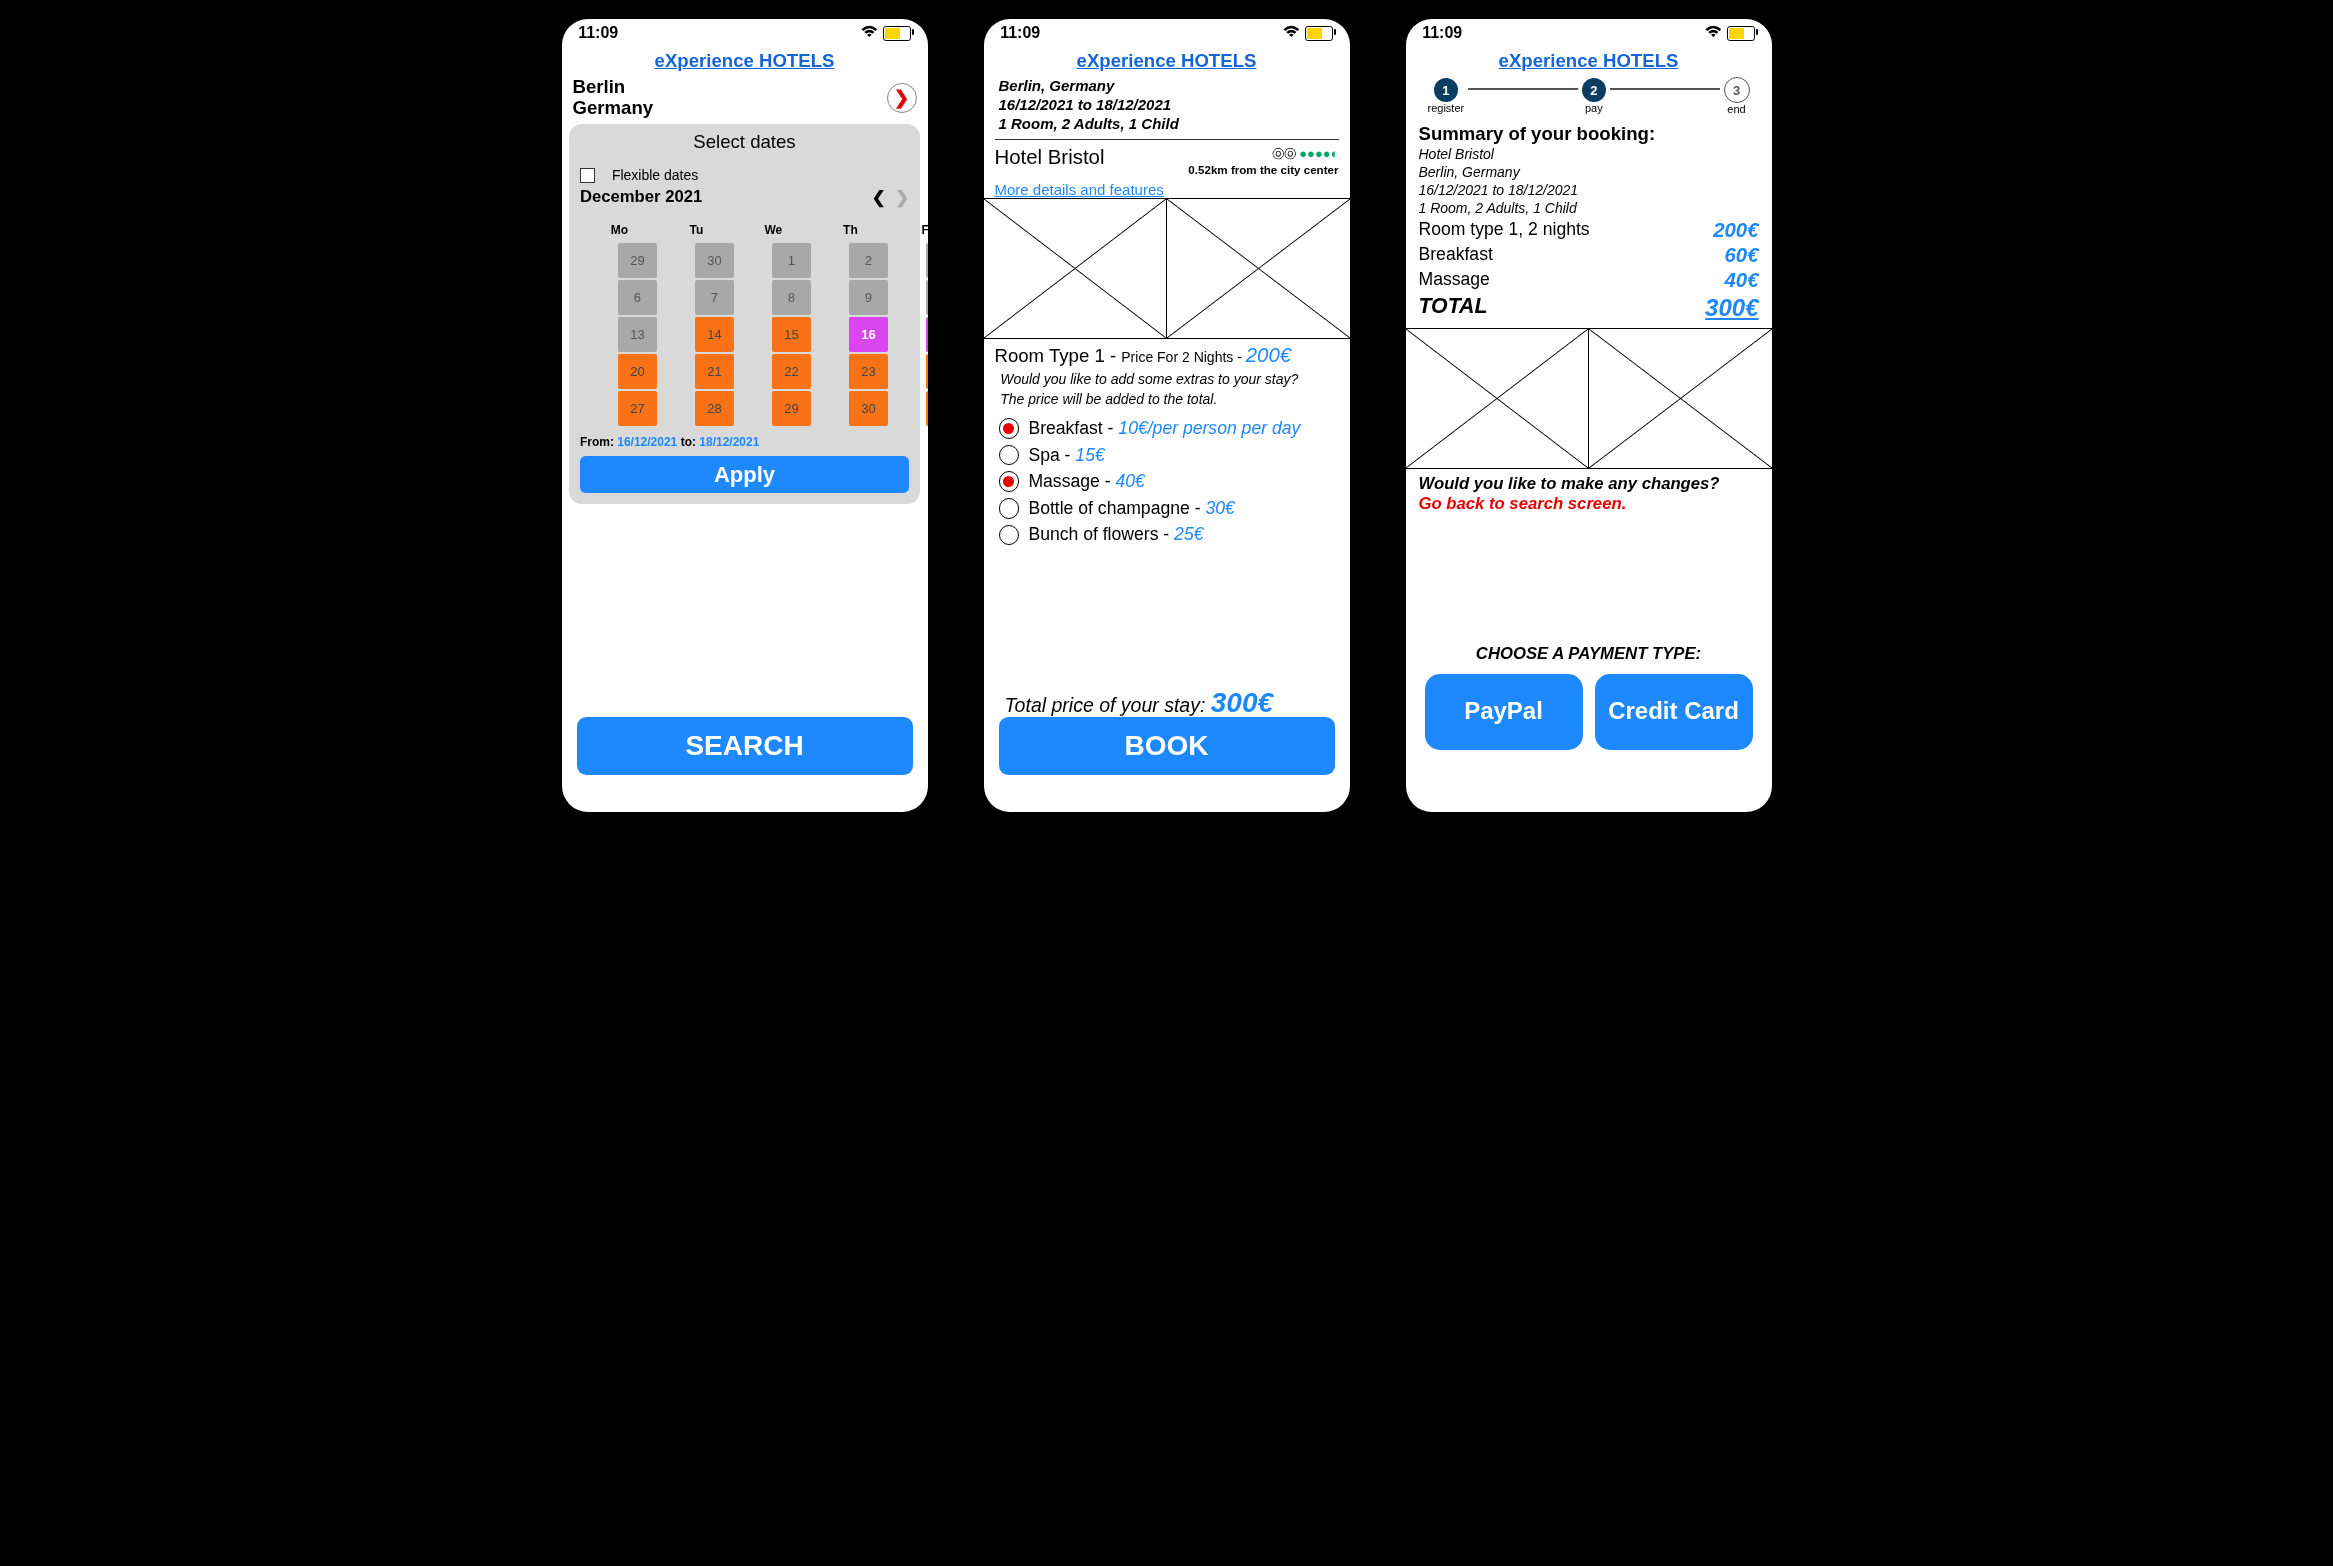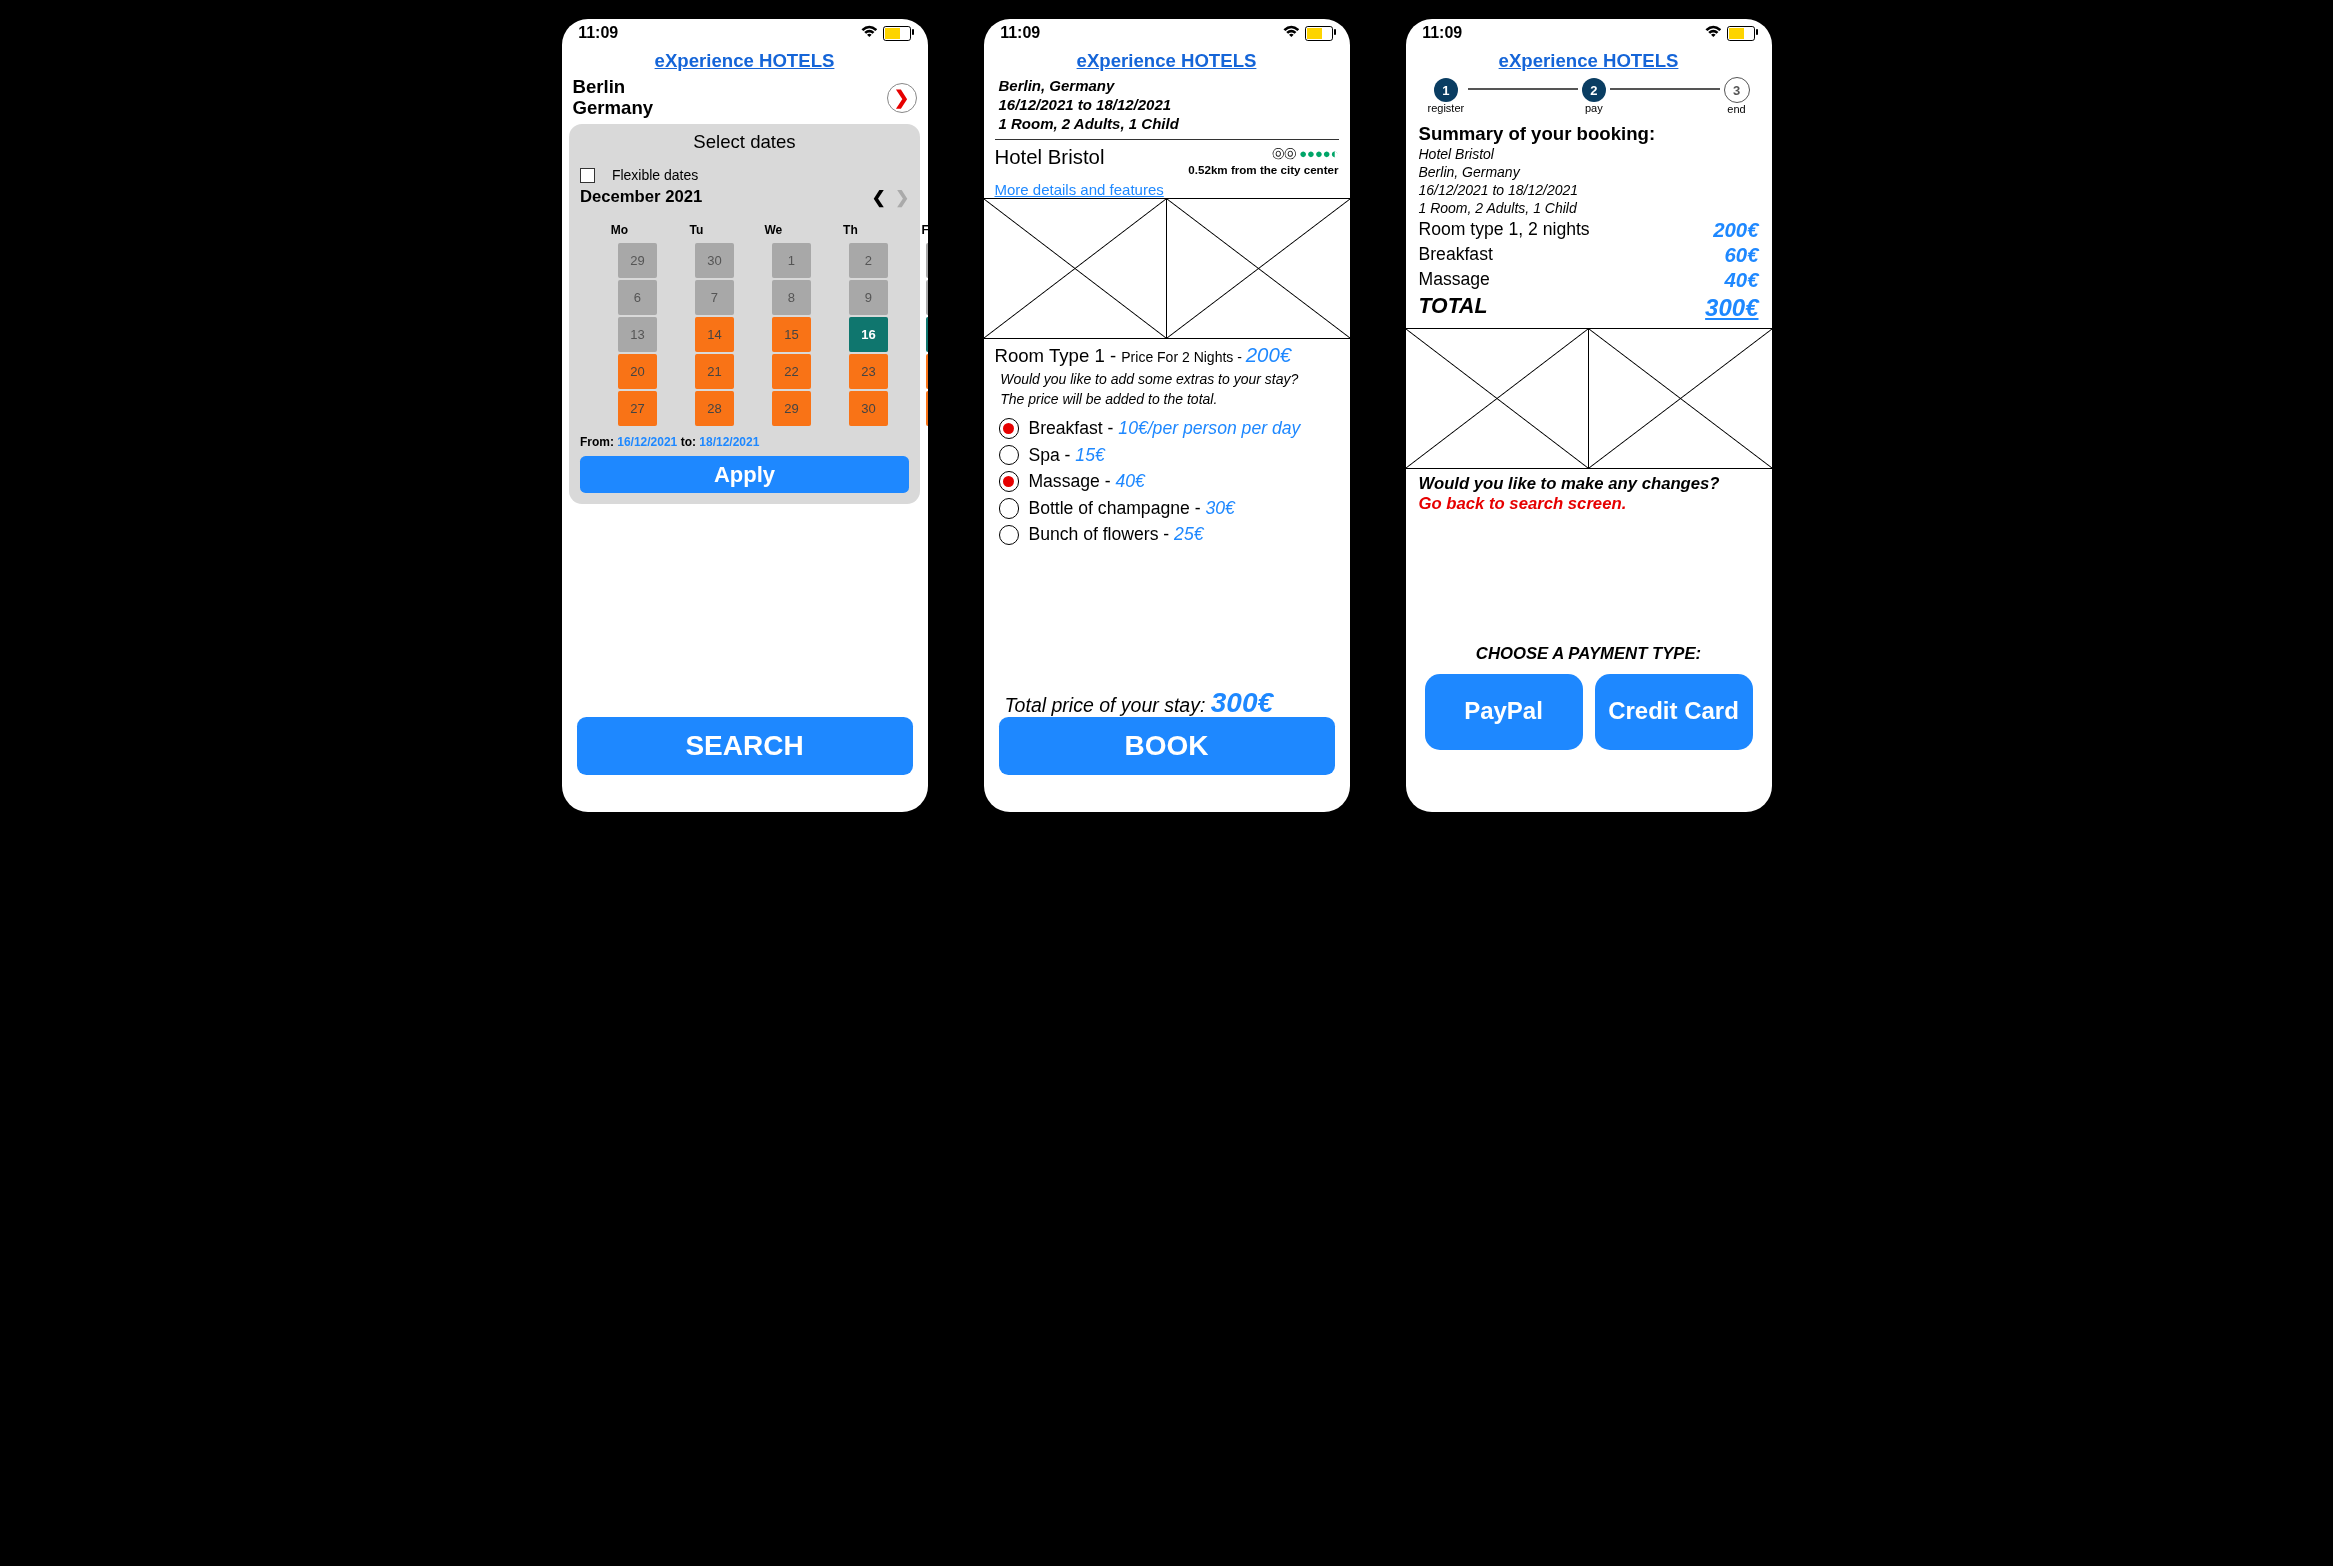--- a/index.html
+++ b/index.html
@@ -165,21 +165,21 @@
 }
 .this-month {
   background: #f97316;
   color: #444;
 }
 .next-month {
   background: #fff;
   color: #999;
 }
 .selected {
-  background: #0f766e;
+  background: #d946ef;
   color: #fff;
   font-weight: bold;
 }
 .from-to {
   font-size: 12px;
   font-weight: bold;
   margin: 7.4px 0;
 }
 .from-to .date {
   color: #1e88ff;

